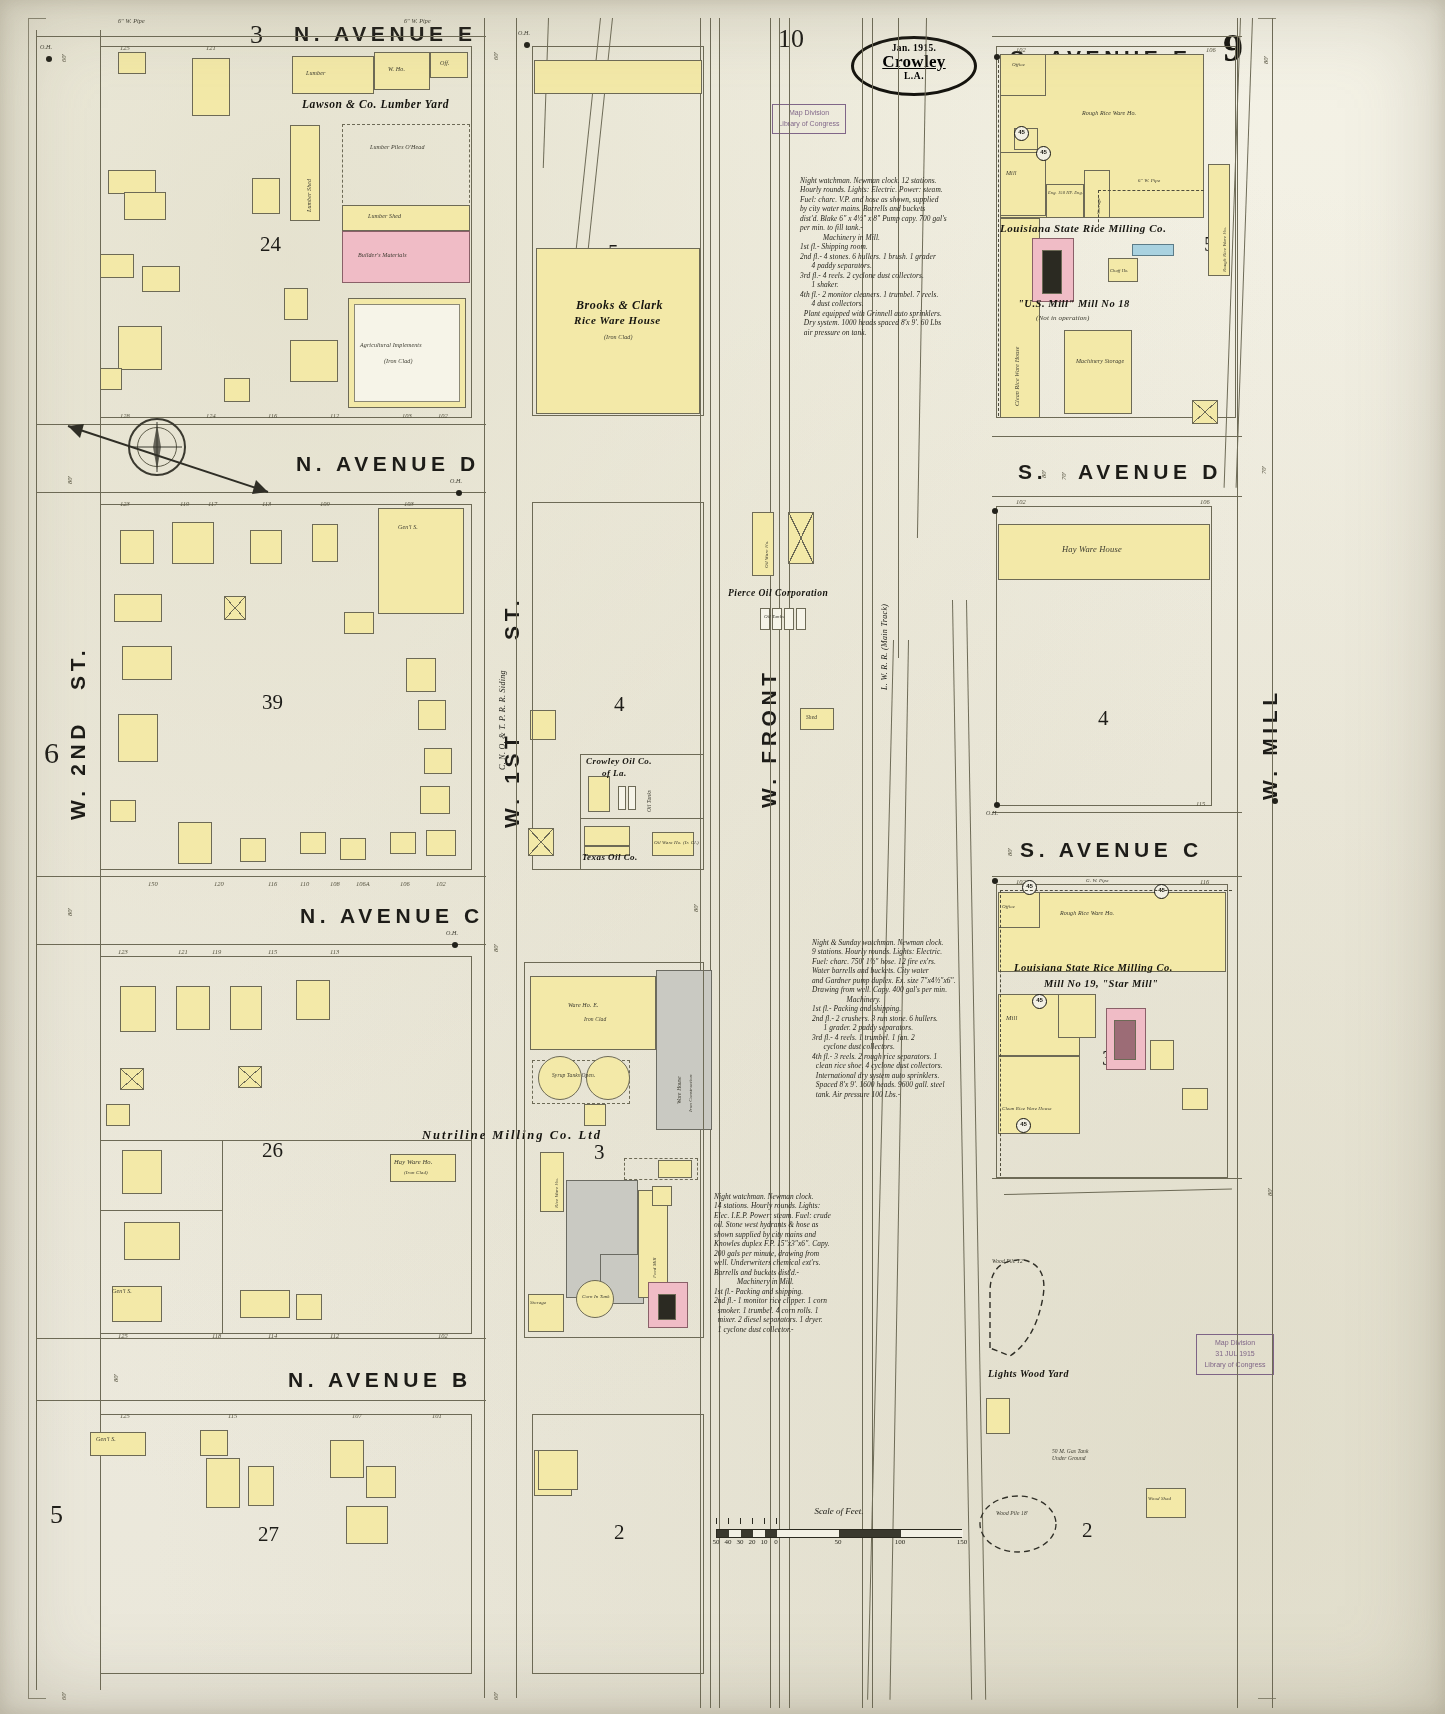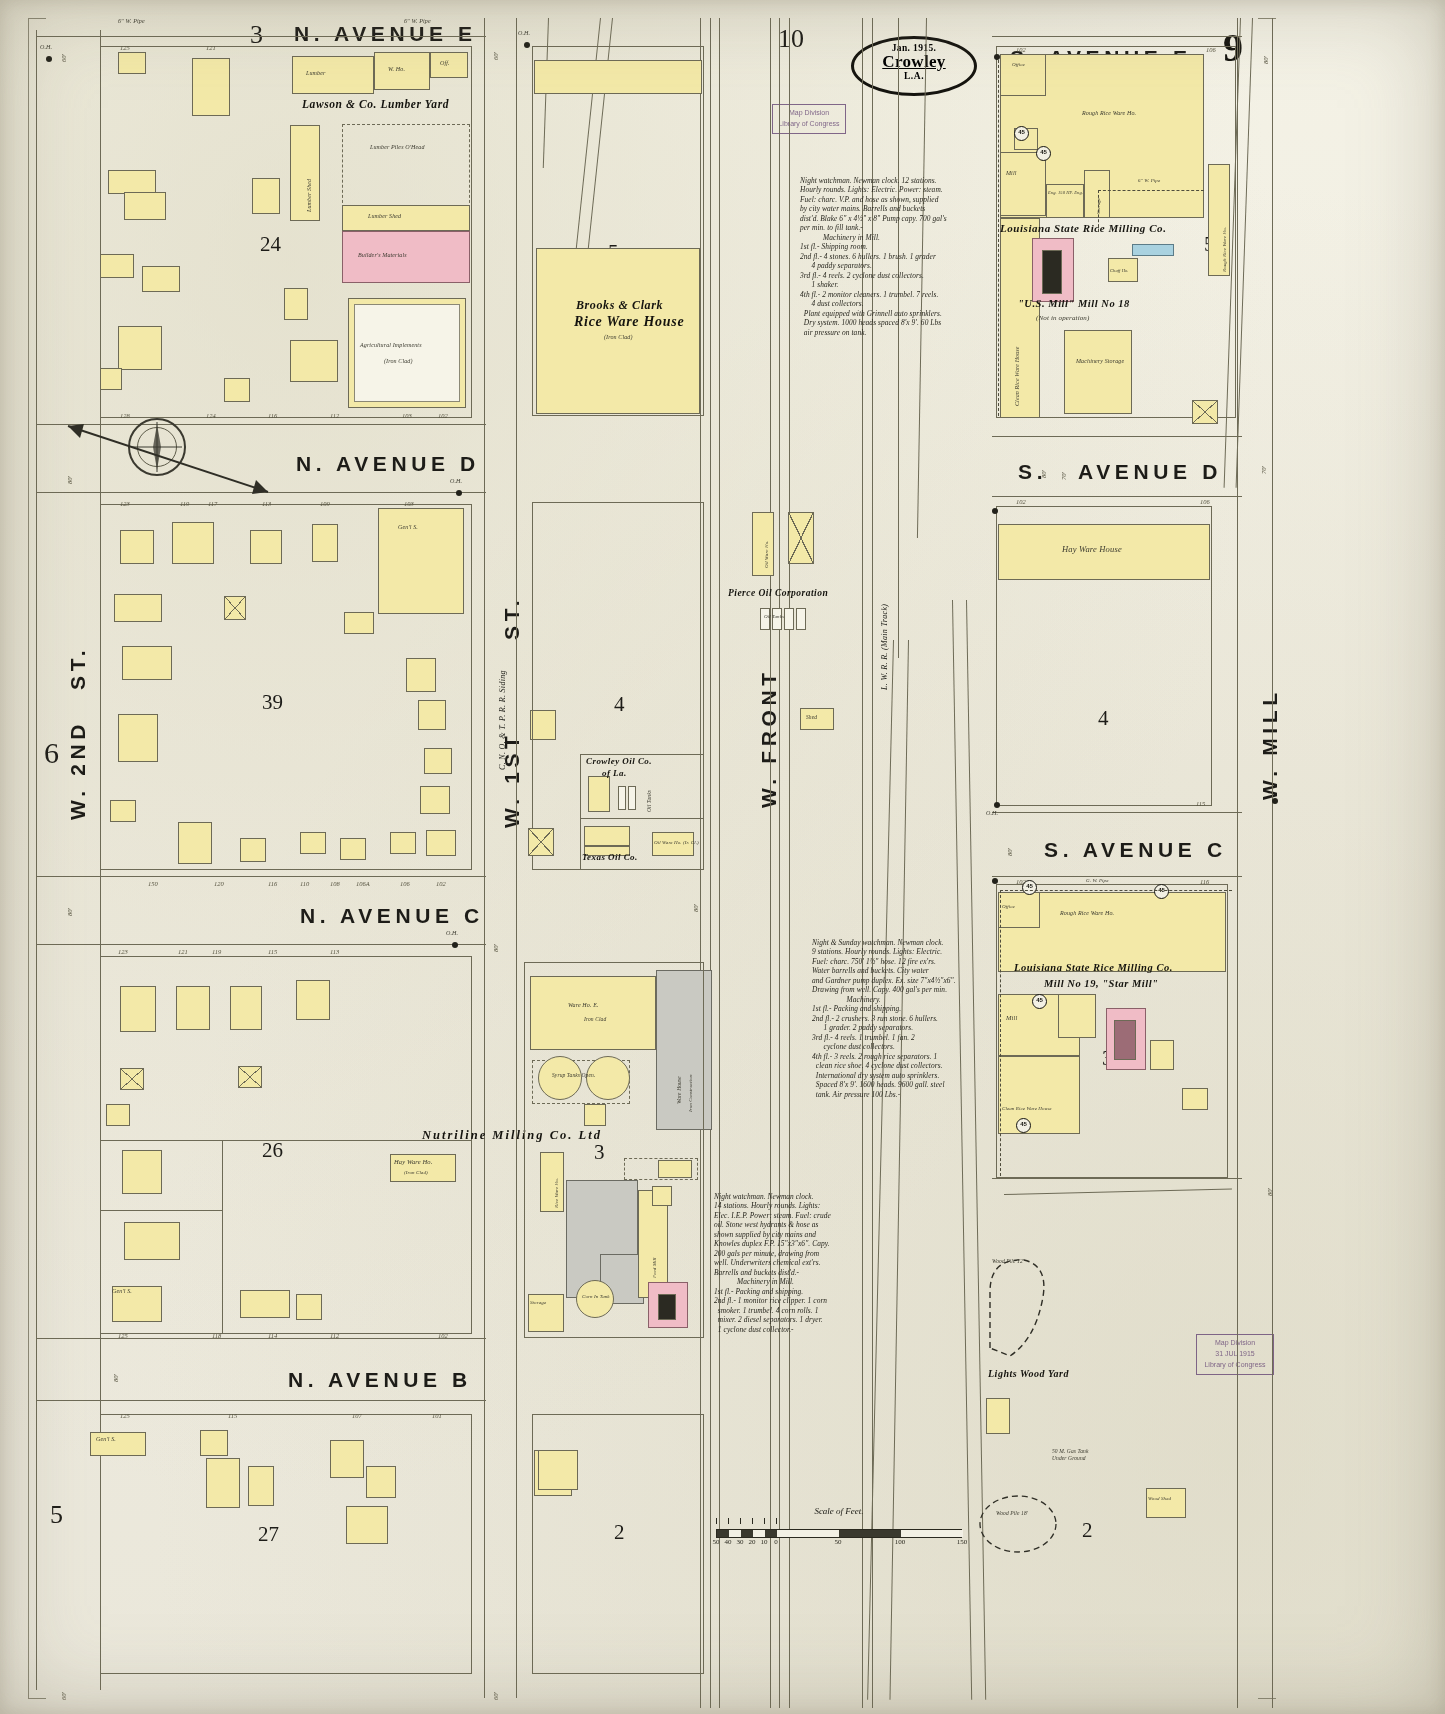--- a/index.html
+++ b/index.html
@@ -123,21 +123,21 @@
     <div>31 JUL 1915</div>
     <div>Library of Congress</div>
   </div>
 
   <div class="street big" style="left:294px;top:22px;">N.  AVENUE  E</div>
   <div class="street big" style="left:1010px;top:22px;margin-top:24px;">S.  AVENUE   E</div>
   <div class="street big" style="left:296px;top:452px;">N.  AVENUE   D</div>
   <div class="street big" style="left:1018px;top:460px;">S.</div>
   <div class="street big" style="left:1078px;top:460px;">AVENUE   D</div>
   <div class="street big" style="left:300px;top:904px;">N.  AVENUE   C</div>
-  <div class="street big" style="left:1020px;top:838px;margin-left:24px;">S.   AVENUE   C</div>
+  <div class="street big" style="left:1020px;top:838px;">S.   AVENUE   C</div>
   <div class="street big" style="left:288px;top:1368px;">N.  AVENUE   B</div>
 
   <div class="street big rot90" style="left:66px;top:820px;">W.  2ND</div>
   <div class="street big rot90" style="left:66px;top:690px;">ST.</div>
   <div class="street big rot90" style="left:500px;top:828px;">W.  1ST</div>
   <div class="street big rot90" style="left:500px;top:640px;">ST.</div>
   <div class="street big rot90" style="left:757px;top:808px;">W.  FRONT</div>
   <div class="street big rot90" style="left:1258px;top:800px;">W.  MILL</div>
 
   <div class="vline" style="left:36px;top:30px;height:1660px;"></div>
@@ -309,21 +309,21 @@
   <div class="bldg" style="left:330px;top:1440px;width:34px;height:38px;"></div>
   <div class="bldg" style="left:366px;top:1466px;width:30px;height:32px;"></div>
   <div class="bldg" style="left:346px;top:1506px;width:42px;height:38px;"></div>
   <div class="bldg" style="left:534px;top:1450px;width:38px;height:46px;"></div>
 
   <div class="blocknum" style="left:608px;top:240px;font-size:21px;">5</div>
   <div class="lot" style="left:532px;top:46px;width:172px;height:370px;"></div>
   <div class="bldg" style="left:534px;top:60px;width:168px;height:34px;"></div>
   <div class="bldg" style="left:536px;top:248px;width:164px;height:166px;"></div>
   <div class="firm" style="left:576px;top:298px;font-size:12px;">Brooks &amp; Clark</div>
-  <div class="firm" style="left:574px;top:314px;font-size:14px;">Rice Ware House</div>
+  <div class="firm" style="left:574px;top:314px;font-size:11px;">Rice Ware House</div>
   <div class="tiny" style="left:604px;top:334px;">(Iron Clad)</div>
 
   <div class="blocknum" style="left:614px;top:692px;font-size:21px;">4</div>
   <div class="lot" style="left:532px;top:502px;width:172px;height:368px;"></div>
   <div class="hline" style="left:580px;top:754px;width:124px;"></div>
   <div class="hline" style="left:580px;top:818px;width:124px;"></div>
   <div class="vline" style="left:580px;top:754px;height:116px;"></div>
   <div class="bldg" style="left:588px;top:776px;width:22px;height:36px;"></div>
   <div class="firm" style="left:586px;top:756px;font-size:9px;">Crowley Oil Co.</div>
   <div class="firm" style="left:602px;top:768px;font-size:9px;">of La.</div>

